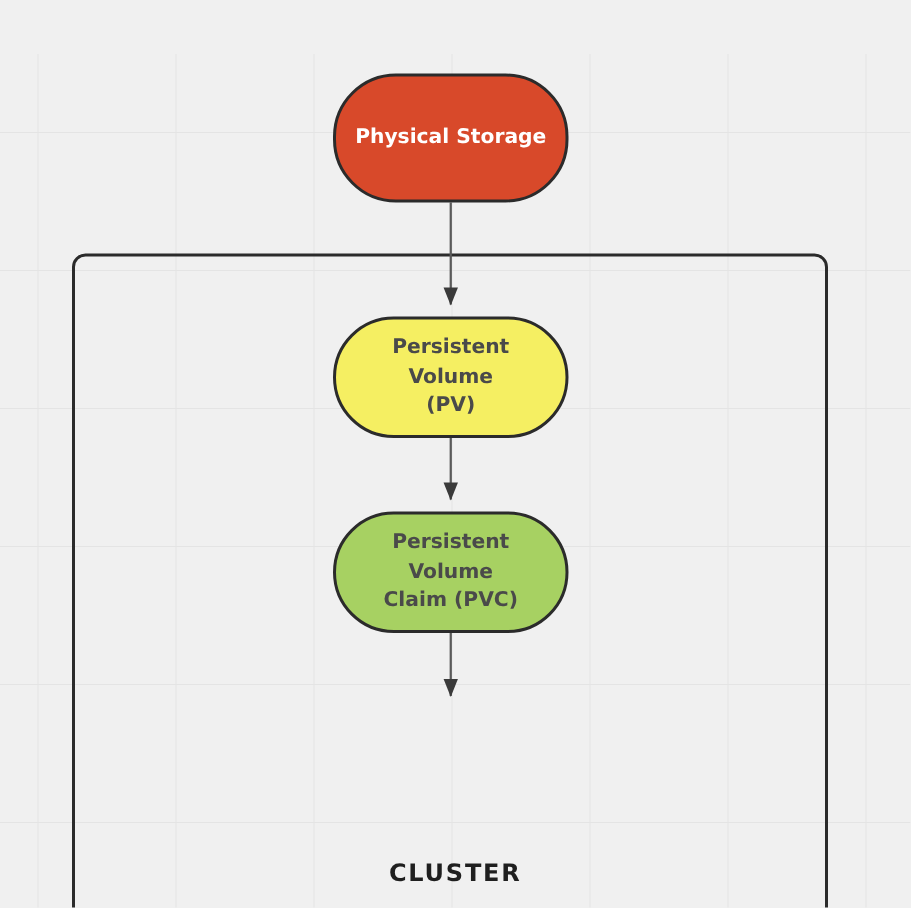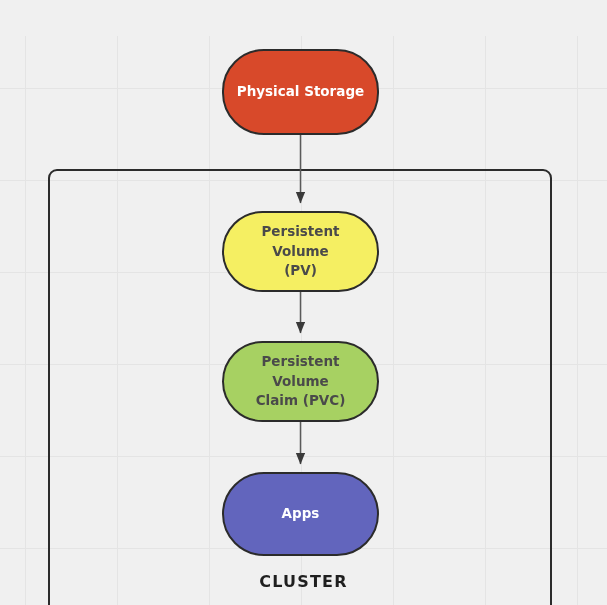--- a/index.html
+++ b/index.html
@@ -135,19 +135,16 @@
   <div class="node node-pv">
     <span class="node-label">Persistent Volume
 (PV)</span>
   </div>
 
   <div class="node node-pvc">
     <span class="node-label">Persistent Volume
 Claim (PVC)</span>
   </div>
 
-  <div class="node node-apps">
-    <span class="node-label">Apps</span>
-  </div>
 
   <div class="cluster-label">CLUSTER</div>
 
 </div>
 
 </body></html>

